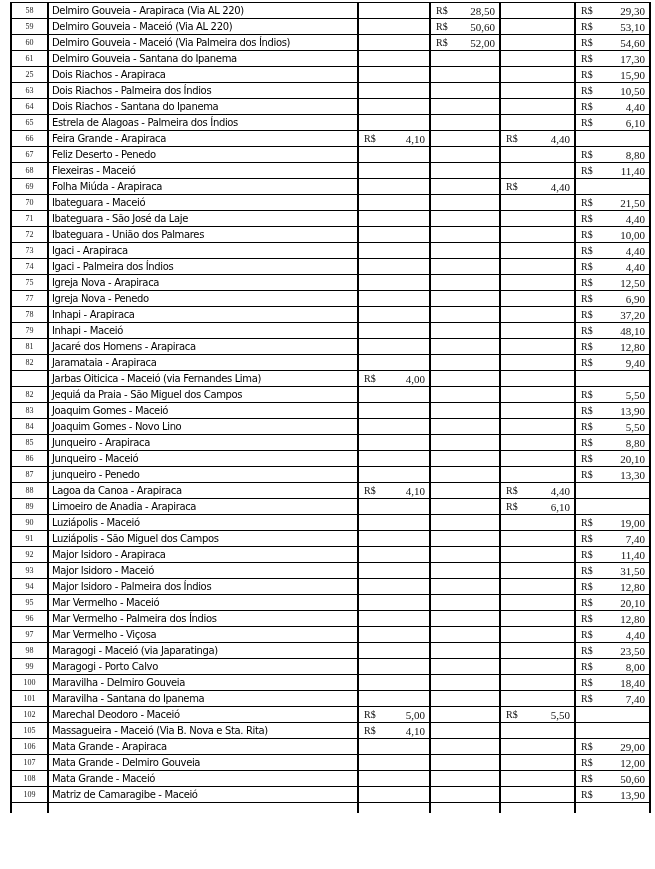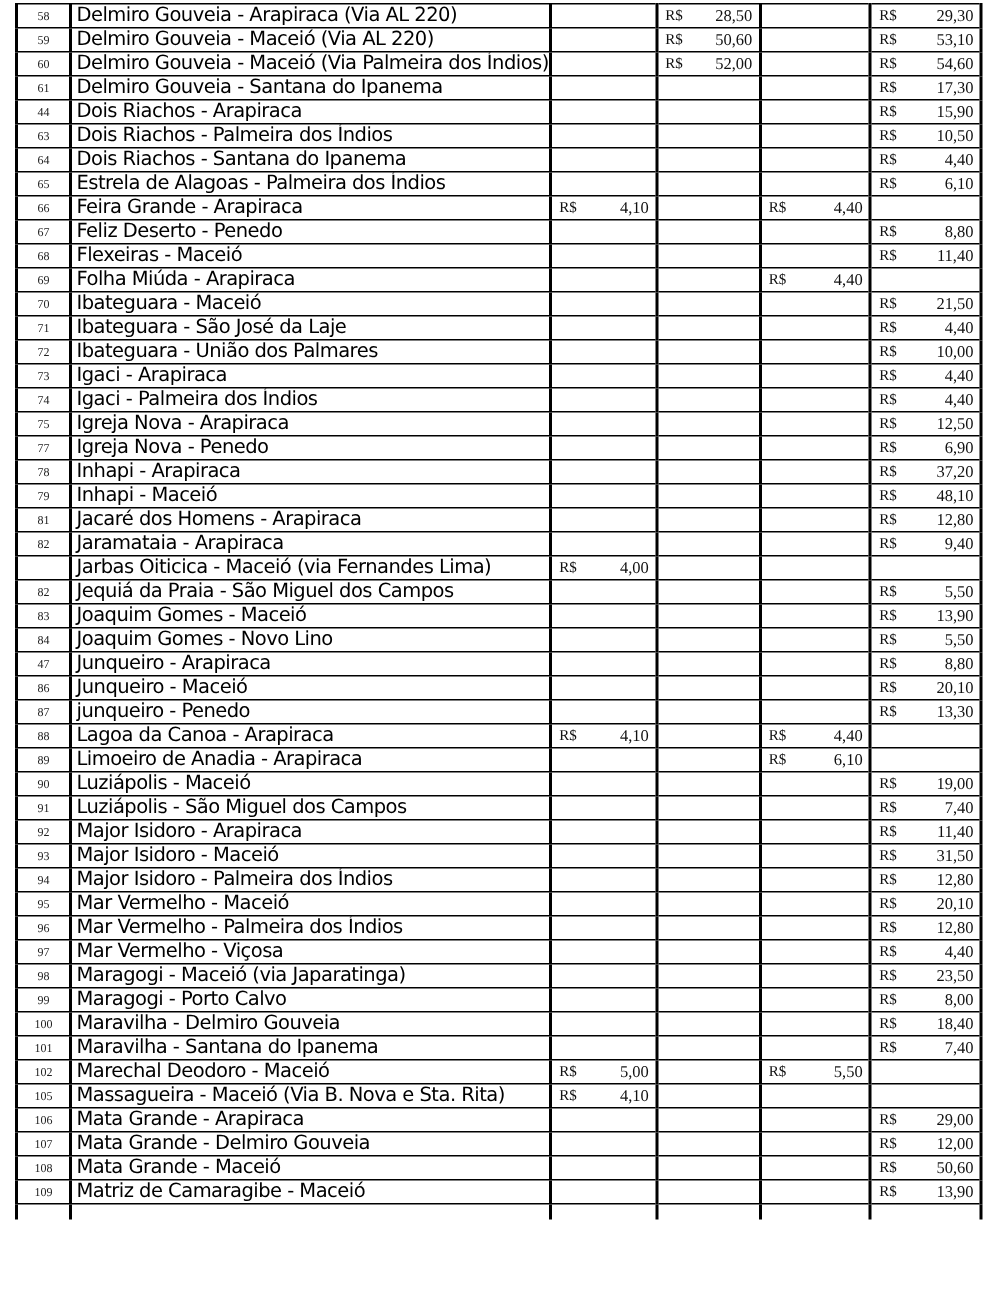--- a/index.html
+++ b/index.html
@@ -25,21 +25,21 @@
     text-align: center;
     font-family: "Liberation Serif", serif;
     font-size: 8px;
     color: #222;
     margin-top: 36px;
   }
   td.name {
     width: 305px;
     padding-left: 3px;
     font-family: "DejaVu Sans", sans-serif;
-    font-size: 13px;
+    font-size: 10px;
     letter-spacing: -0.35px;
     color: #000;
   }
   td.val {
     border-left: 2px solid #000;
     font-family: "Liberation Serif", serif;
     font-size: 11px;
     color: #111;
   }
   td.c1 { width: 70px; }
@@ -115,21 +115,21 @@
     <td class="val c2"></td>
     <td class="val c3"></td>
     <td class="val c4">
           <div class="money">
             <span class="cur">R$</span>
             <span>17,30</span>
           </div>
         </td>
   </tr>
       <tr>
-    <td class="num">44</td>
+    <td class="num">25</td>
     <td class="name">Dois Riachos - Arapiraca</td>
     <td class="val c1"></td>
     <td class="val c2"></td>
     <td class="val c3"></td>
     <td class="val c4">
           <div class="money">
             <span class="cur">R$</span>
             <span>15,90</span>
           </div>
         </td>
@@ -419,21 +419,21 @@
     <td class="val c2"></td>
     <td class="val c3"></td>
     <td class="val c4">
           <div class="money">
             <span class="cur">R$</span>
             <span>5,50</span>
           </div>
         </td>
   </tr>
       <tr>
-    <td class="num">47</td>
+    <td class="num">85</td>
     <td class="name">Junqueiro - Arapiraca</td>
     <td class="val c1"></td>
     <td class="val c2"></td>
     <td class="val c3"></td>
     <td class="val c4">
           <div class="money">
             <span class="cur">R$</span>
             <span>8,80</span>
           </div>
         </td>

